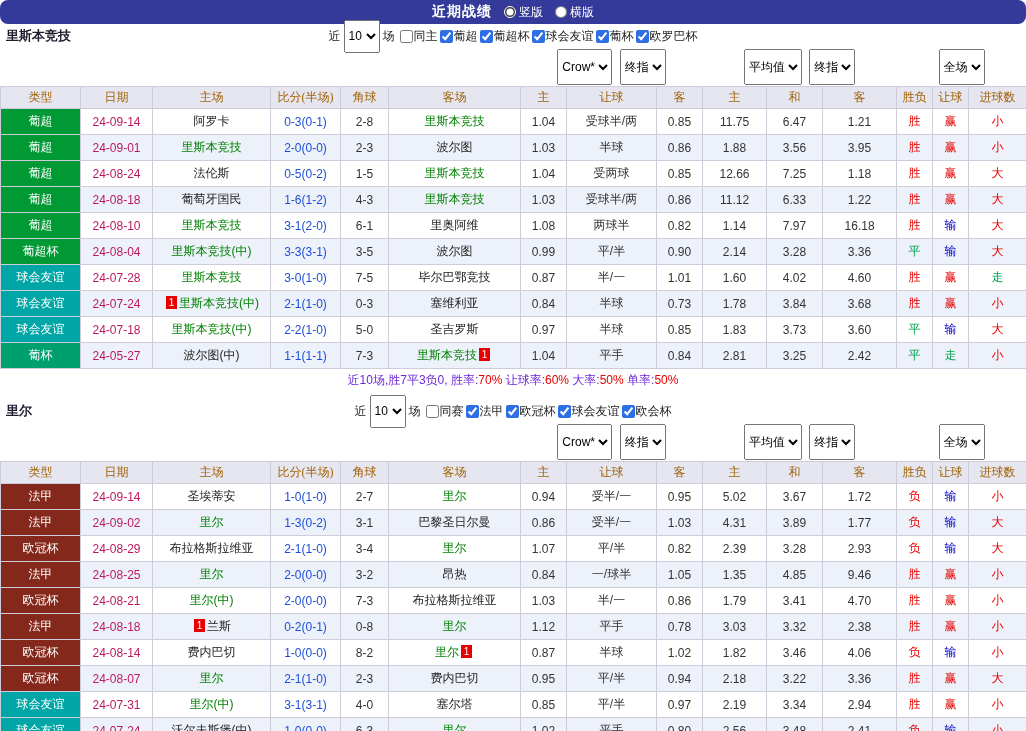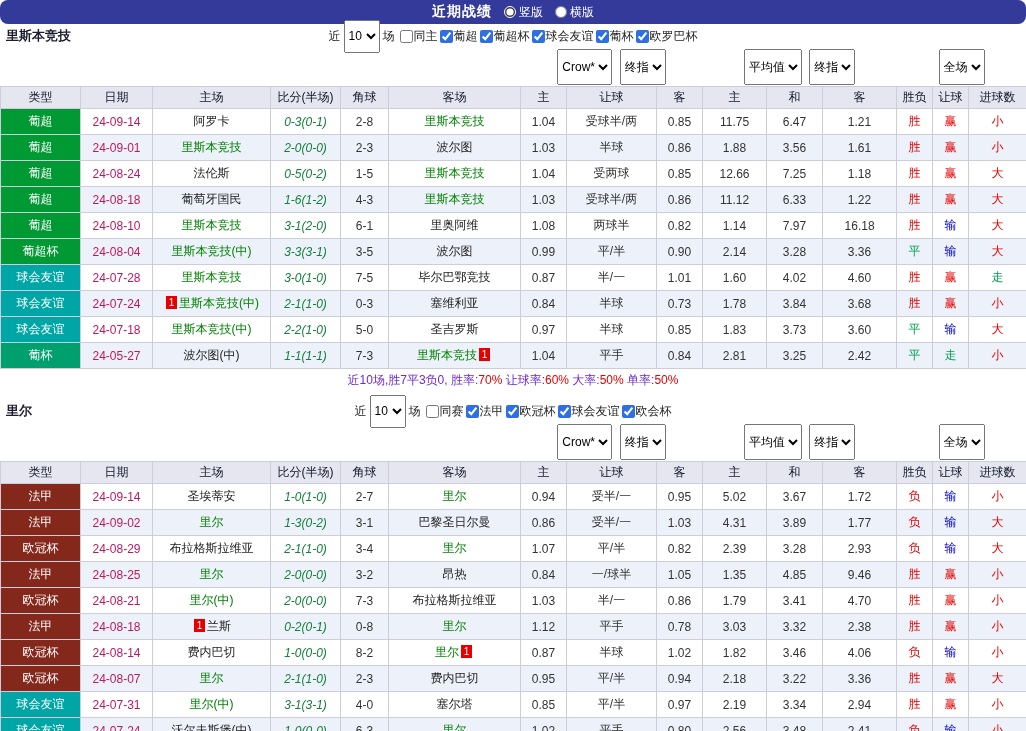--- a/index.html
+++ b/index.html
@@ -13,32 +13,32 @@
   .team-title{position:absolute;left:6px;font-weight:bold;font-size:13px;color:#1c1c2e;}
   .filters{display:flex;align-items:center;gap:3px;}
   .filters select{height:33px;font-size:12px;}
   .cbs{display:inline-flex;align-items:center;}
   .cb{display:inline-flex;align-items:center;margin-left:2px;cursor:pointer;color:#222;}
   .cb input{accent-color:#2f6fe4;width:13px;height:13px;margin:0 1px 0 0;}
   table.grid{border-collapse:collapse;table-layout:fixed;width:1026px;}
   .grid td,.grid th{border:1px solid #ccccda;text-align:center;font-weight:normal;overflow:hidden;white-space:nowrap;padding:0;}
   .selrow td{border:none;background:#fff;height:24px;padding:1px 0;}
   .selrow select{height:36px;font-size:12px;margin:0 2px;}
-  .colhead th{background:#e6e6f0;height:21px;color:#0f172a;font-size:12px;}
+  .colhead th{background:#e6e6f0;height:21px;color:#a16207;font-size:12px;font-family:Liberation Serif, serif;}
   tbody tr{height:26px;background:#fff;}
   tbody tr.alt{background:#edf2fa;}
   td.type{color:#fff;font-size:12px;}
   .type-green{background:#009933;}
   .type-teal{background:#00a6a6;}
   .type-tealgreen{background:#00a06e;}
   .type-maroon{background:#85281c;}
   td.date{color:#be185d;}
   .team-focus{color:#008000;cursor:pointer;}
   .team-plain{color:#222;cursor:pointer;}
-  td.score{color:#15803d;cursor:pointer;font-style:italic;}
+  td.score{color:#1d4ed8;cursor:pointer;}
   td.corner{color:#333;}
   td.odds{color:#333;}
   .c-red{color:#e60000;}
   .c-blue{color:#0000cc;}
   .c-teal{color:#00a050;}
   .c-dark{color:#6d28d9;}
   .card-badge{display:inline-block;min-width:11px;height:13px;line-height:13px;background:#e60000;color:#fff;font-size:10px;margin:0 2px;vertical-align:1px;}
   .summary{height:22px;line-height:22px;text-align:center;font-size:12px;}
   .gap{height:8px;}
 </style>
@@ -150,21 +150,21 @@
             <td class="date">24-09-01</td>
             <td class="team-cell"><span class="team-focus">里斯本竞技</span></td>
             <td class="score">2-0(0-0)</td>
             <td class="corner">2-3</td>
             <td class="team-cell"><span class="team-plain">波尔图</span></td>
             <td class="odds">1.03</td>
             <td class="odds">半球</td>
             <td class="odds">0.86</td>
             <td class="odds">1.88</td>
             <td class="odds">3.56</td>
-            <td class="odds">1.61</td>
+            <td class="odds">3.95</td>
             <td class="res c-red">胜</td>
             <td class="res c-red">赢</td>
             <td class="res c-red">小</td>
           </tr>
           <tr>
             <td class="type type-green">葡超</td>
             <td class="date">24-08-24</td>
             <td class="team-cell"><span class="team-plain">法伦斯</span></td>
             <td class="score">0-5(0-2)</td>
             <td class="corner">1-5</td>

